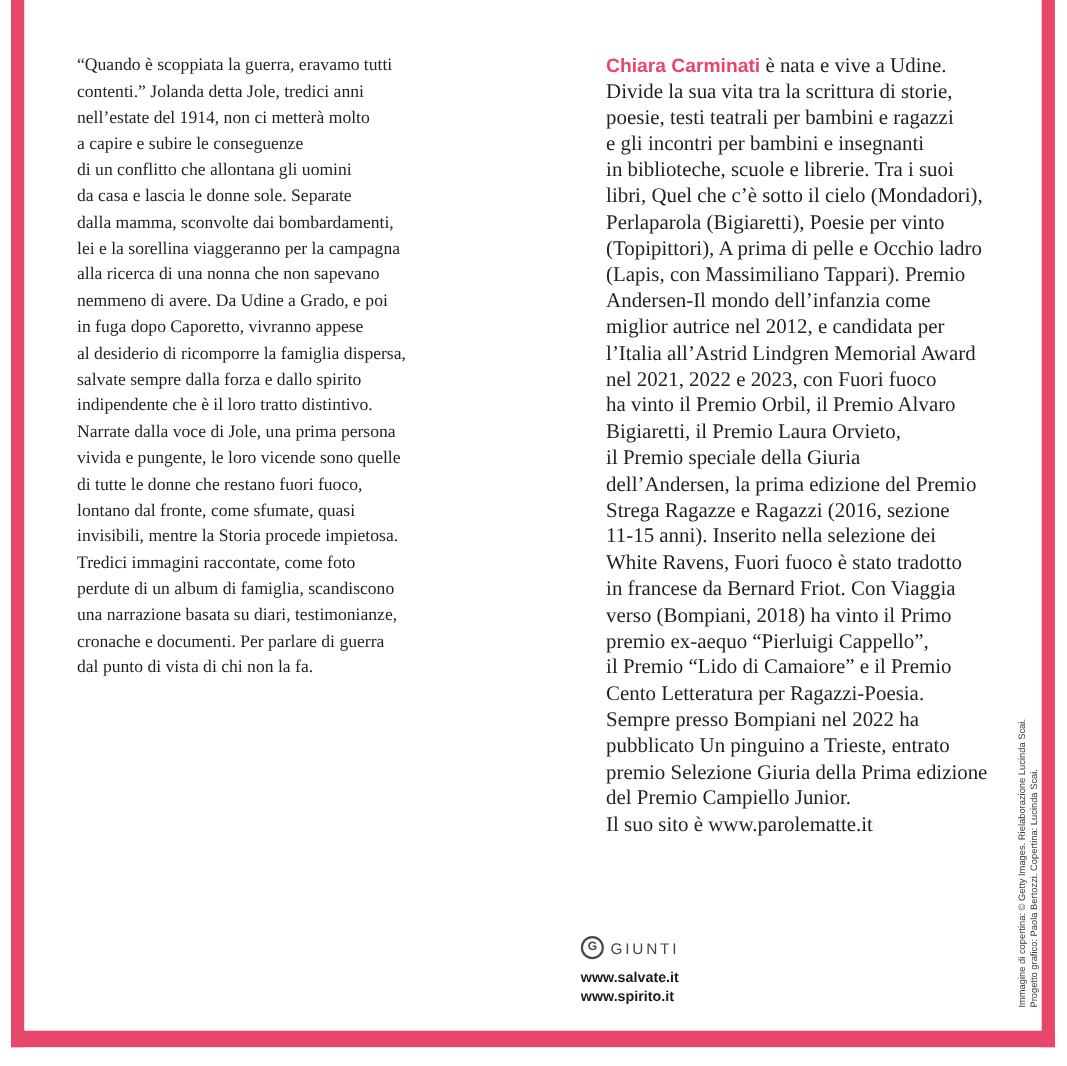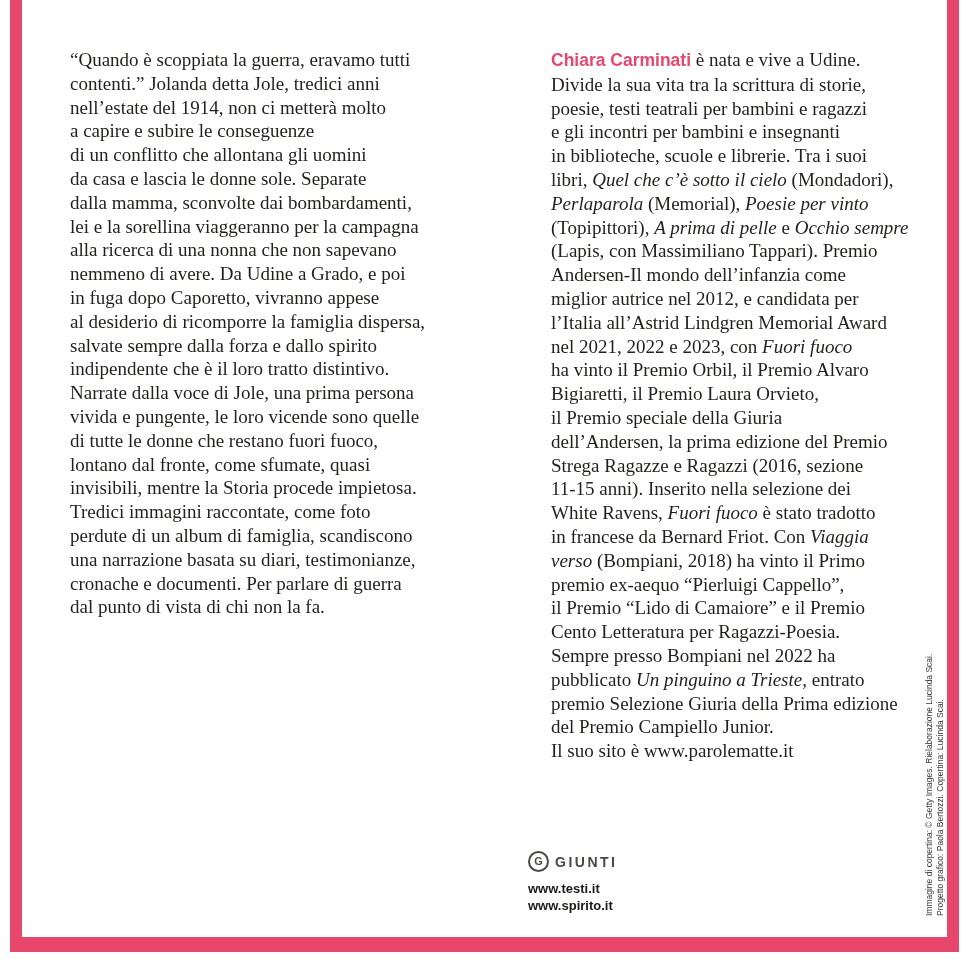--- a/index.html
+++ b/index.html
@@ -14,36 +14,36 @@
   }
   .frame-bar { position: absolute; background: var(--accent, #e8476c); }
   .frame-left   { left: 10px;  top: 0;     width: 12px;  height: 952px; }
   .frame-right  { left: 947px; top: 0;     width: 12px;  height: 952px; }
   .frame-bottom { left: 10px;  top: 937px; width: 949px; height: 15px; }
 
   .synopsis {
     position: absolute;
     left: 70px; top: 48px;
     width: 470px;
-    font-size: 19px;
+    font-size: 16px;
     line-height: 23.8px;
     white-space: pre-line;
     color: var(--ink, #221f1d);
   }
   .bio {
     position: absolute;
     left: 551px; top: 48px;
     width: 398px;
     font-size: 19px;
     line-height: 23.8px;
     white-space: pre-line;
     color: var(--ink, #221f1d);
   }
   .seg-normal { font-style: normal; }
-  .seg-italic { font-style: italic; }
+  .seg-italic { }
   .seg-author {
     color: var(--accent, #e8476c);
     font-weight: bold;
     font-family: Liberation Sans, sans-serif;
     font-size: 17.5px;
   }
 
   .publisher {
     position: absolute;
     left: 528px; top: 851px;
@@ -53,21 +53,21 @@
   .logo-row { display: flex; align-items: center; gap: 6px; margin-bottom: 8px; }
   .logo-circle {
     width: 17px; height: 17px;
     border: 2px solid #4a4745;
     border-radius: 50%;
     display: flex; align-items: center; justify-content: center;
     font-weight: bold; font-size: 11px; line-height: 1;
     color: #4a4745;
   }
   .brand {
-    font-weight: bold;
+    font-weight: normal;
     font-size: 14px;
     letter-spacing: 2.5px;
     color: #4a4745;
   }
   .url {
     font-weight: bold;
     font-size: 13px;
     line-height: 17px;
     color: #1d1b19;
   }
@@ -117,22 +117,22 @@
 una narrazione basata su diari, testimonianze,
 cronache e documenti. Per parlare di guerra
 dal punto di vista di chi non la fa.</div>
 
   <div class="bio"><span class="seg-author">Chiara Carminati</span><span class="seg-normal"> è nata e vive a Udine.
 Divide la sua vita tra la scrittura di storie,
 poesie, testi teatrali per bambini e ragazzi
 e gli incontri per bambini e insegnanti
 in biblioteche, scuole e librerie. Tra i suoi
 libri, </span><span class="seg-italic">Quel che c’è sotto il cielo</span><span class="seg-normal"> (Mondadori),
-</span><span class="seg-italic">Perlaparola</span><span class="seg-normal"> (Memorial), </span><span class="seg-italic">Poesie per vinto</span><span class="seg-normal">
-(Topipittori), </span><span class="seg-italic">A prima di pelle</span><span class="seg-normal"> e </span><span class="seg-italic">Occhio sempre</span><span class="seg-normal">
+</span><span class="seg-italic">Perlaparola</span><span class="seg-normal"> (Bigiaretti), </span><span class="seg-italic">Poesie per vinto</span><span class="seg-normal">
+(Topipittori), </span><span class="seg-italic">A prima di pelle</span><span class="seg-normal"> e </span><span class="seg-italic">Occhio ladro</span><span class="seg-normal">
 (Lapis, con Massimiliano Tappari). Premio
 Andersen-Il mondo dell’infanzia come
 miglior autrice nel 2012, e candidata per
 l’Italia all’Astrid Lindgren Memorial Award
 nel 2021, 2022 e 2023, con </span><span class="seg-italic">Fuori fuoco</span><span class="seg-normal">
 ha vinto il Premio Orbil, il Premio Alvaro
 Bigiaretti, il Premio Laura Orvieto,
 il Premio speciale della Giuria
 dell’Andersen, la prima edizione del Premio
 Strega Ragazze e Ragazzi (2016, sezione
@@ -149,21 +149,21 @@
 del Premio Campiello Junior.
 Il suo sito è www.parolematte.it</span></div>
 
   <div class="publisher">
     <div class="logo-row">
       <span class="logo-circle">
         <span>G</span>
       </span>
       <span class="brand">GIUNTI</span>
     </div>
-    <div class="url">www.testi.it</div>
+    <div class="url">www.salvate.it</div>
     <div class="url">www.spirito.it</div>
   </div>
 
   <div class="credits">
     <div>Immagine di copertina: © Getty Images. Rielaborazione Lucinda Scai.</div>
     <div>Progetto grafico: Paola Bertozzi. Copertina: Lucinda Scai.</div>
   </div>
 
 </div>
 

